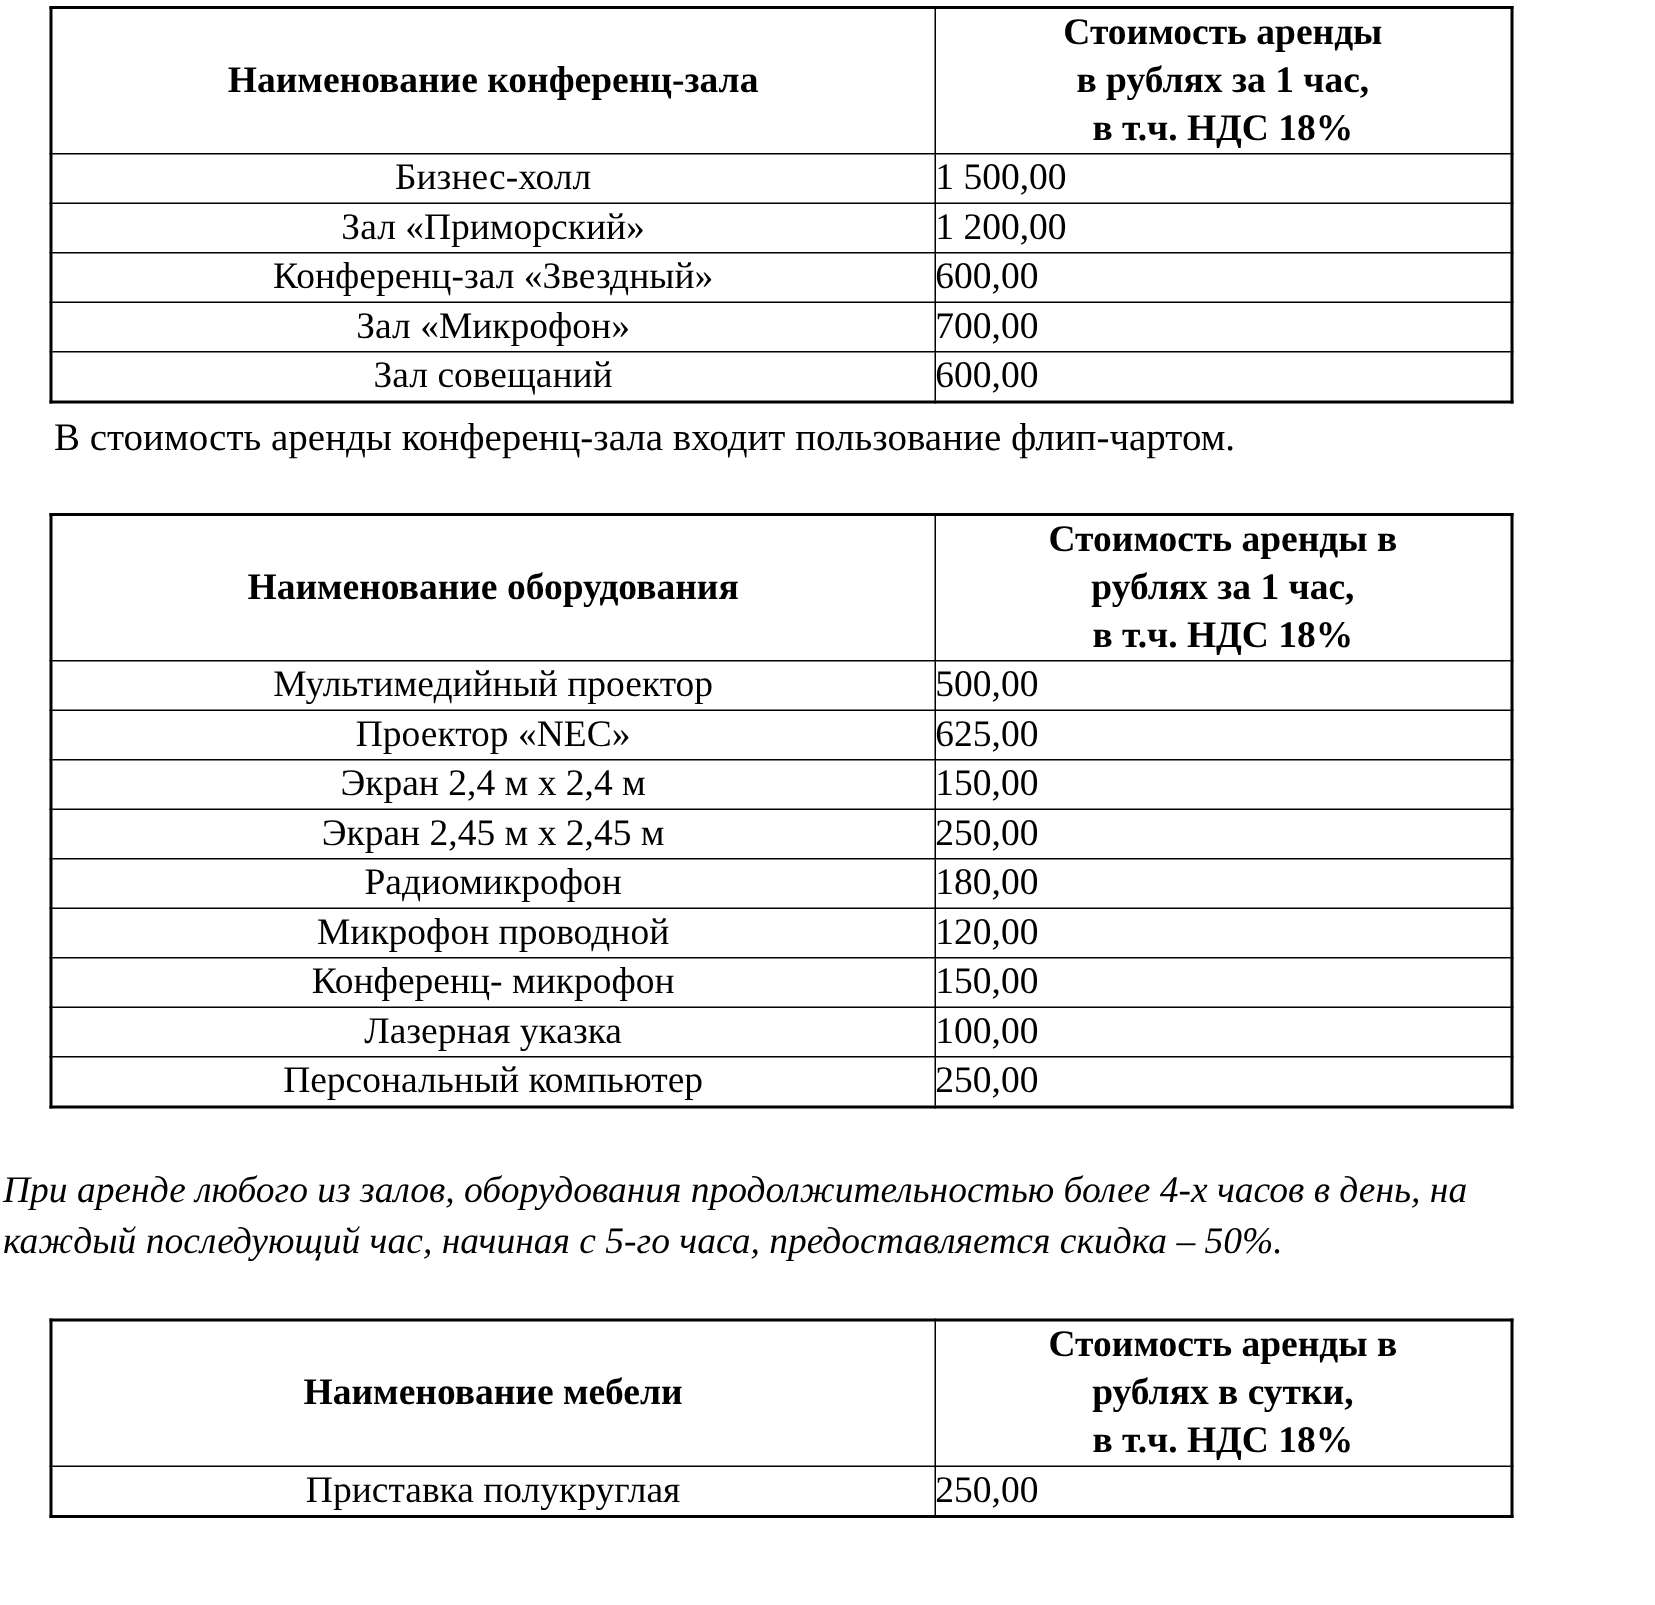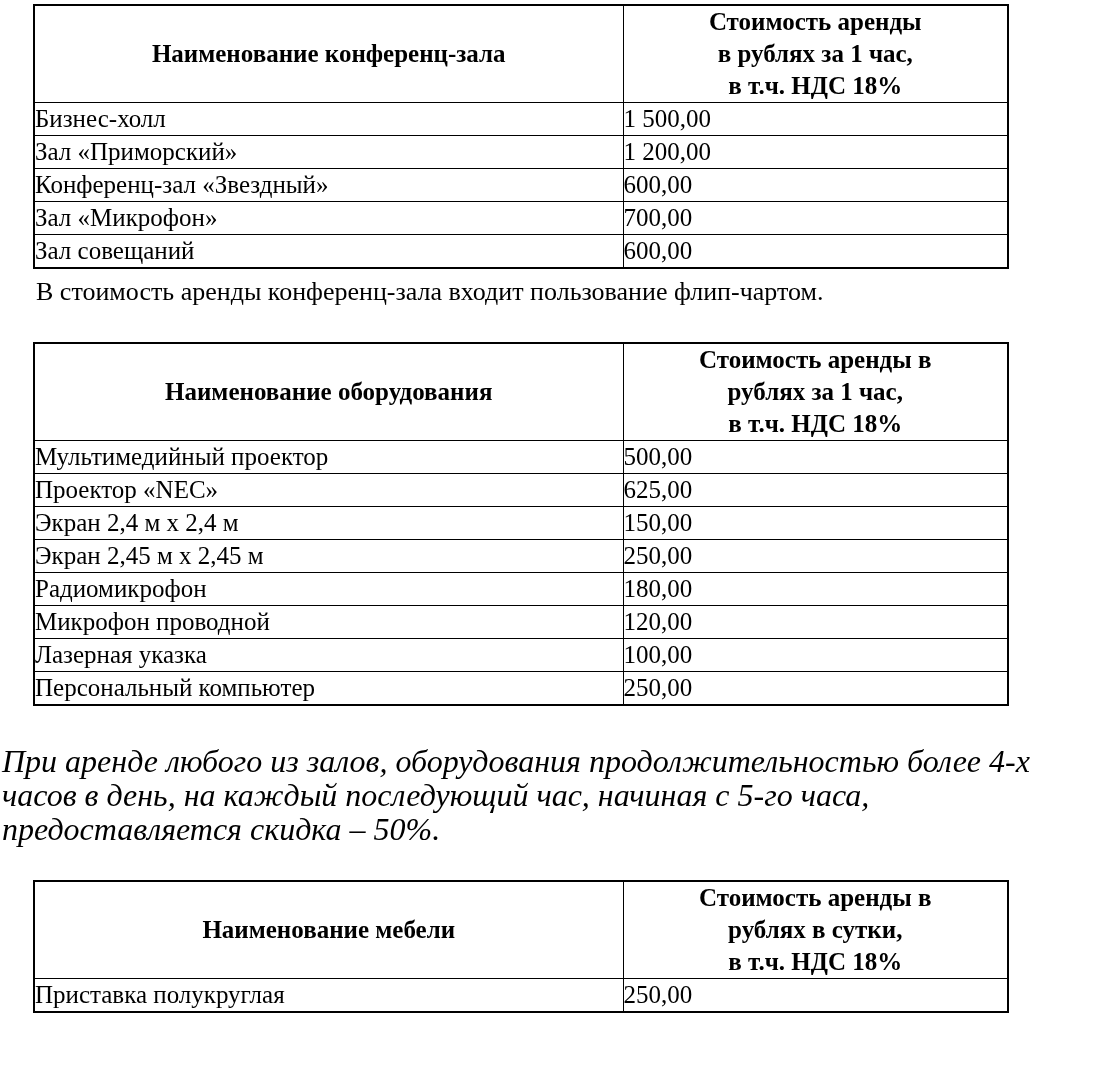--- a/index.html
+++ b/index.html
@@ -40,40 +40,40 @@
     padding: 2px 4px;
   }
   th.price-hdr {
     font-weight: bold;
     text-align: center;
     vertical-align: middle;
     white-space: pre-line;
     padding: 2px 4px;
   }
   td.item-name {
-    text-align: left;
+    text-align: center;
     padding-left: 10px;
     white-space: nowrap;
   }
   td.item-price {
     text-align: left;
     padding-right: 10px;
     white-space: nowrap;
   }
   .t1 { margin-top: 4px; }
   .note1 {
     margin: 7px 0 0 36px;
     font-size: 26px;
     line-height: 32px;
   }
   .t2 { margin-top: 34px; }
   .discount {
     margin: 38px 0 0 2px;
     max-width: 1052px;
-    font-size: 32px;
+    font-size: 25px;
     font-style: italic;
     line-height: 34px;
   }
   .t3 { margin-top: 34px; }
 </style>
 </head>
 <body>
 
 <div class="page">
 
@@ -148,20 +148,24 @@
       </tr>
       <tr>
         <td class="item-name">Радиомикрофон</td>
         <td class="item-price">180,00</td>
       </tr>
       <tr>
         <td class="item-name">Микрофон проводной</td>
         <td class="item-price">120,00</td>
       </tr>
       <tr>
+        <td class="item-name">Конференц- микрофон</td>
+        <td class="item-price">150,00</td>
+      </tr>
+      <tr>
         <td class="item-name">Лазерная указка</td>
         <td class="item-price">100,00</td>
       </tr>
       <tr>
         <td class="item-name">Персональный компьютер</td>
         <td class="item-price">250,00</td>
       </tr>
     </tbody>
   </table>
 

